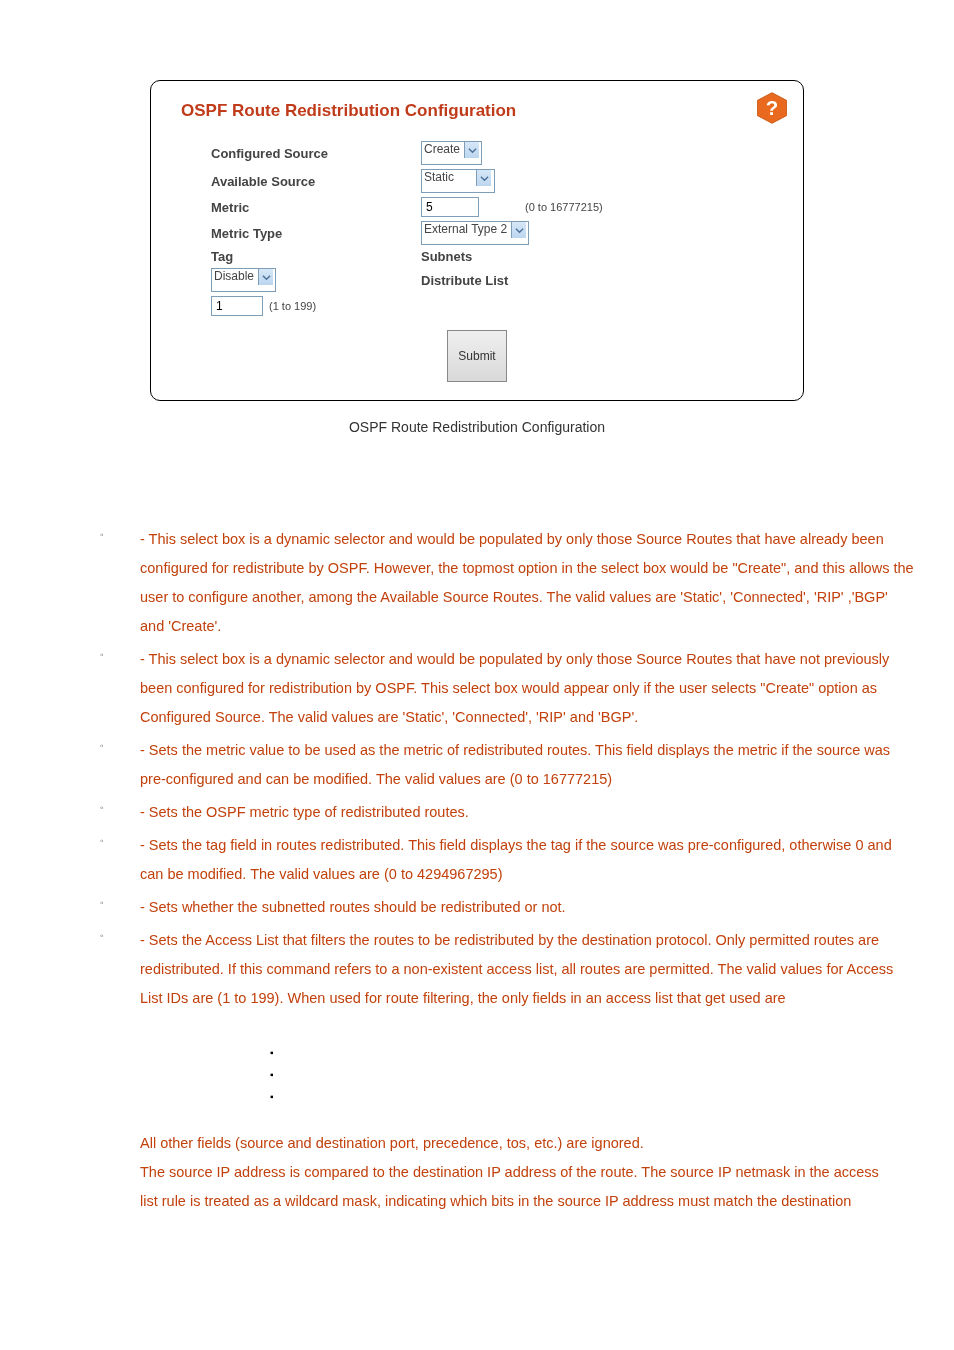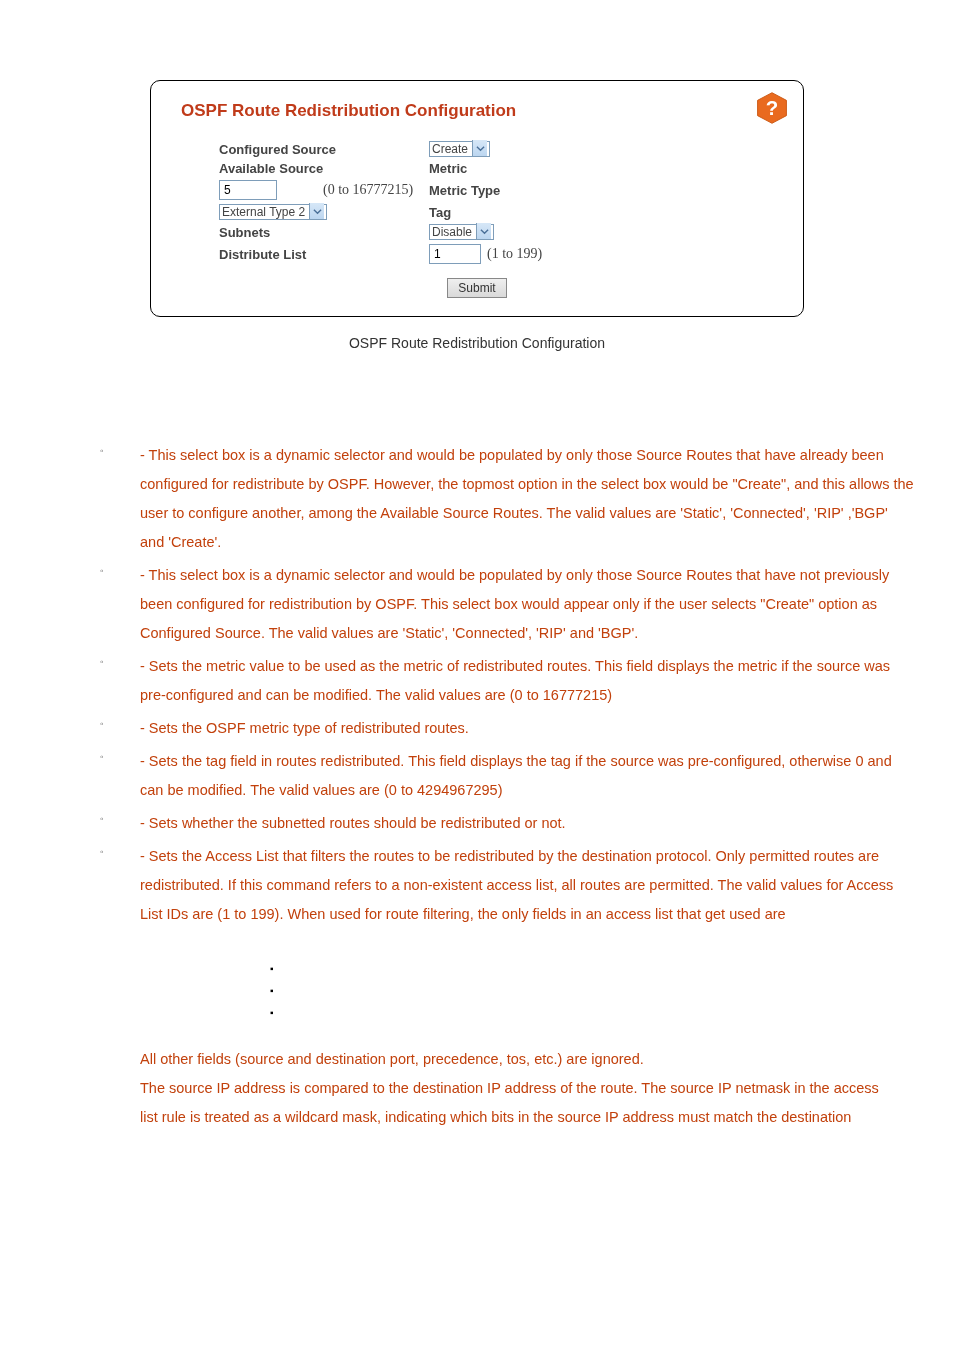--- a/index.html
+++ b/index.html
@@ -32,43 +32,43 @@
     right: 14px;
     width: 34px;
     height: 34px;
   }
   .help-badge svg { display:block; }
   .form-grid {
     display: grid;
     grid-template-columns: 200px auto;
     column-gap: 10px;
     row-gap: 4px;
-    margin-left: 38px;
+    margin-left: 30px;
     align-items: center;
   }
   .form-label {
     font-weight: bold;
     font-size: 13px;
     color: #444;
   }
   .field-row {
     display: flex;
     align-items: center;
     gap: 6px;
     font-size: 12px;
     color: #444;
   }
   .sel {
     border: 1px solid #7e9db9;
     background: #fff;
     font-size: 12px;
-    height: 16px;
+    height: 24px;
     padding: 0 2px;
     display: inline-flex;
-    align-items: flex-end;
+    align-items: flex-start;
     position: relative;
   }
   .sel-arrow {
     width: 15px;
     height: 16px;
     background: linear-gradient(#d6e7f7, #bcd6f0);
     border-left: 1px solid #7e9db9;
     display: inline-flex;
     align-items: center;
     justify-content: center;
@@ -78,27 +78,27 @@
   .txt {
     border: 1px solid #7e9db9;
     background: #fff;
     font-size: 12px;
     height: 20px;
     padding: 0 4px;
   }
   .txt.small { width: 58px; }
   .txt.tiny  { width: 52px; }
   .txt.empty { width: 110px; }
-  .hint { font-size: 14px; color:#444;font-family:Liberation Serif, serif; }
+  .hint { font-size: 11px; color:#444; }
   .submit-row { text-align: center; margin-top: 14px; }
   .submit-btn {
     border: 1px solid #888;
     background: linear-gradient(#efefef,#d9d9d9);
     font-size: 12px;
-    padding: 2px 10px;
+    padding: 18px 10px;
     color:#333;
   }
   .caption {
     text-align: center;
     font-size: 14px;
     margin-top: 18px;
     color: #333;
   }
   .desc-section {
     margin: 90px 40px 0 40px;
@@ -169,20 +169,30 @@
           <span>Create</span>
           <span class="sel-arrow">
             <svg width="9" height="9" viewBox="0 0 10 10">
                 <path d="M1 3 L5 7 L9 3" stroke="#4a6f98" stroke-width="1.5" fill="none"></path>
               </svg>
           </span>
         </div>
       </div>
 
       <div class="form-label">Available Source</div>
+      <div class="field-row">
+        <div class="sel" style="min-width:74px">
+          <span style="min-width:48px">Static</span>
+          <span class="sel-arrow">
+            <svg width="9" height="9" viewBox="0 0 10 10">
+                <path d="M1 3 L5 7 L9 3" stroke="#4a6f98" stroke-width="1.5" fill="none"></path>
+              </svg>
+          </span>
+        </div>
+      </div>
 
       <div class="form-label">Metric</div>
       <div class="field-row">
         <input class="txt small" value="5" style="">
         <span class="hint" style="margin-left:40px">(0 to 16777215)</span>
       </div>
 
       <div class="form-label">Metric Type</div>
       <div class="field-row">
         <div class="sel">

